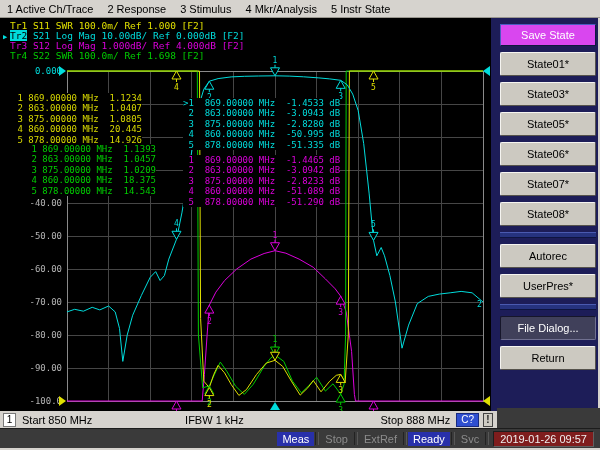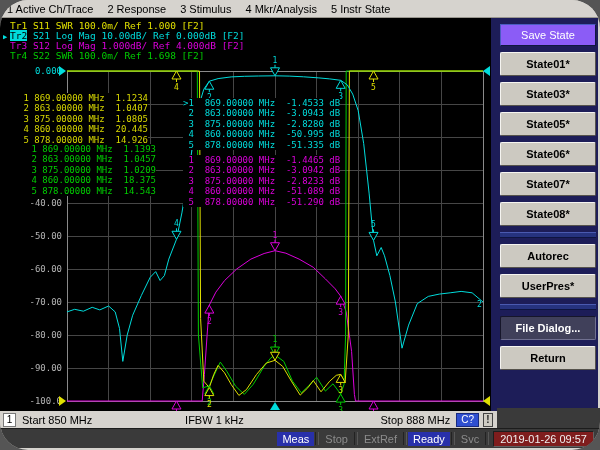--- a/index.html
+++ b/index.html
@@ -1,38 +1,38 @@
 <!DOCTYPE html>
 <html><head>
 <meta charset="utf-8">
 <style>
   html,body{margin:0;padding:0;background:#555;}
   #screen{position:relative;width:600px;height:450px;background:#d6d3ce;overflow:hidden;
-          font-family:"Liberation Sans",sans-serif;border-radius:28px;}
+          font-family:"Liberation Sans",sans-serif;}
   
   #menubar{position:absolute;left:0;top:0;width:600px;height:17px;background:#d6d3ce;
            border-bottom:1px solid #9a978f;display:flex;align-items:center;font-size:11px;color:#000;}
   .menu-item{padding:1px 7px;white-space:nowrap;cursor:default;}
   
   #display{position:absolute;left:0;top:18px;width:491px;height:393px;background:#000;}
   #plot-svg{position:absolute;left:0;top:0;}
   .legend-row{position:absolute;left:3px;height:10px;line-height:10px;
               font-family:"DejaVu Sans Mono",monospace;font-size:9.5px;white-space:pre;}
   .legend-cursor{display:inline-block;width:7px;}
   .mkr-table{position:absolute;font-family:"DejaVu Sans Mono",monospace;font-size:9px;
              line-height:10.4px;white-space:pre;background:#000;z-index:3;margin:0;}
   
   #sidebar{position:absolute;left:491px;top:18px;width:107px;height:393px;background:#1d1d58;
            box-sizing:border-box;padding:6px 2px 0 9px;display:flex;flex-direction:column;}
   #softkey-title{height:20px;line-height:20px;text-align:center;color:#fff;font-size:11px;
-                 background:#8b5cf6;border:1px solid;border-color:#4a5cc0 #101840 #101840 #4a5cc0;
+                 background:#d946ef;border:1px solid;border-color:#4a5cc0 #101840 #101840 #4a5cc0;
                  margin-bottom:6px;flex:none;}
   .softkey{height:22px;line-height:22px;text-align:center;font-size:11px;color:#000;background:#ccc9c1;
            border:1px solid;border-color:#f5f4f0 #55524c #55524c #f5f4f0;border-radius:2px;
-           margin-bottom:6px;flex:none;cursor:default;font-weight:bold;}
+           margin-bottom:6px;flex:none;cursor:default;}
   .softkey.active{background:#40405a;color:#fff;border-color:#16162a #707090 #707090 #16162a;}
   .softkey-sep{height:4px;background:#26337f;border-top:1px solid #4a5ab0;border-bottom:1px solid #0e1440;
                margin:0 0 6px 0;flex:none;}
   
   #channelbar{position:absolute;left:0;top:411px;width:497px;height:17px;background:#d6d3ce;
               display:flex;align-items:center;font-size:11px;color:#000;}
   #chan-num{width:11px;height:12px;line-height:12px;text-align:center;background:#fff;
             border:1px solid #7a7a7a;font-size:10px;margin:0 6px 0 3px;}
   #corner-fill{position:absolute;left:497px;top:408px;width:103px;height:20px;background:#3a3a3a;}
   .badge-cal{background:#2f4fd0;color:#fff;padding:0 4px;height:12px;line-height:12px;
@@ -159,21 +159,21 @@
         <text x="477" y="289" fill="#00dcdc" font-family="DejaVu Sans Mono, monospace" font-size="8px">2</text>
         <polygon points="275,384 270,392 280,392" fill="#00dcdc"></polygon>
       </svg>
     <div id="legend">
         <div class="legend-row" style="top: 3px; color: rgb(224, 224, 0);"><span class="legend-cursor" style="font-size: 7px;"></span><span>Tr1</span><span> S11 SWR 100.0m/ Ref 1.000 [F2]</span></div>
         <div class="legend-row" style="top: 13px; color: rgb(0, 220, 220);"><span class="legend-cursor" style="font-size: 7px;">▶</span><span style="background: rgb(0, 220, 220); color: rgb(0, 0, 0);">Tr2</span><span> S21 Log Mag 10.00dB/ Ref 0.000dB [F2]</span></div>
         <div class="legend-row" style="top: 23px; color: rgb(220, 0, 220);"><span class="legend-cursor" style="font-size: 7px;"></span><span>Tr3</span><span> S12 Log Mag 1.000dB/ Ref 4.000dB [F2]</span></div>
         <div class="legend-row" style="top: 33px; color: rgb(0, 204, 0);"><span class="legend-cursor" style="font-size: 7px;"></span><span>Tr4</span><span> S22 SWR 100.0m/ Ref 1.698 [F2]</span></div>
       </div>
     <div id="tables">
-        <pre class="mkr-table" style="left: 18px; top: 75px; color: rgb(216, 216, 0);"> 1 869.00000 MHz  1.1234
+        <pre class="mkr-table" style="left: 12px; top: 75px; color: rgb(216, 216, 0);"> 1 869.00000 MHz  1.1234
  2 863.00000 MHz  1.0407
  3 875.00000 MHz  1.0805
  4 860.00000 MHz  20.445
  5 878.00000 MHz  14.926</pre>
         <pre class="mkr-table" style="left: 183px; top: 80px; color: rgb(0, 220, 220);">&gt;1  869.00000 MHz  -1.4533 dB
  2  863.00000 MHz  -3.0943 dB
  3  875.00000 MHz  -2.8280 dB
  4  860.00000 MHz  -50.995 dB
  5  878.00000 MHz  -51.335 dB</pre>
         <pre class="mkr-table" style="left: 26px; top: 126px; color: rgb(0, 204, 0);"> 1 869.00000 MHz  1.1393

